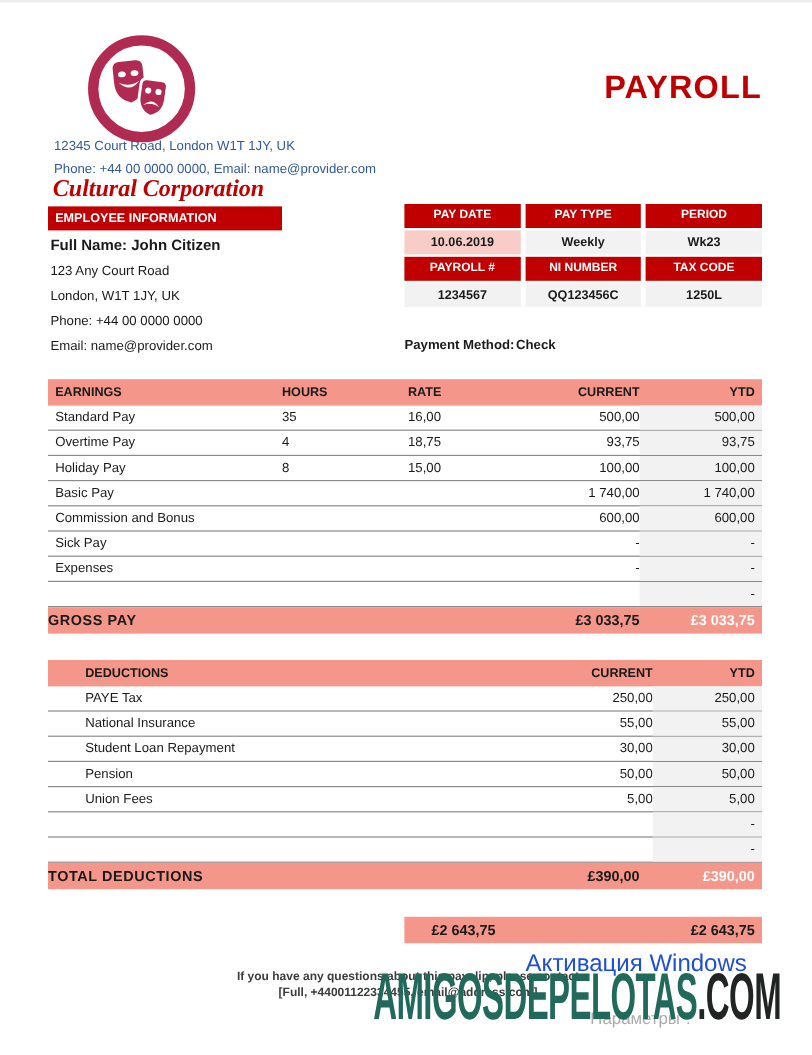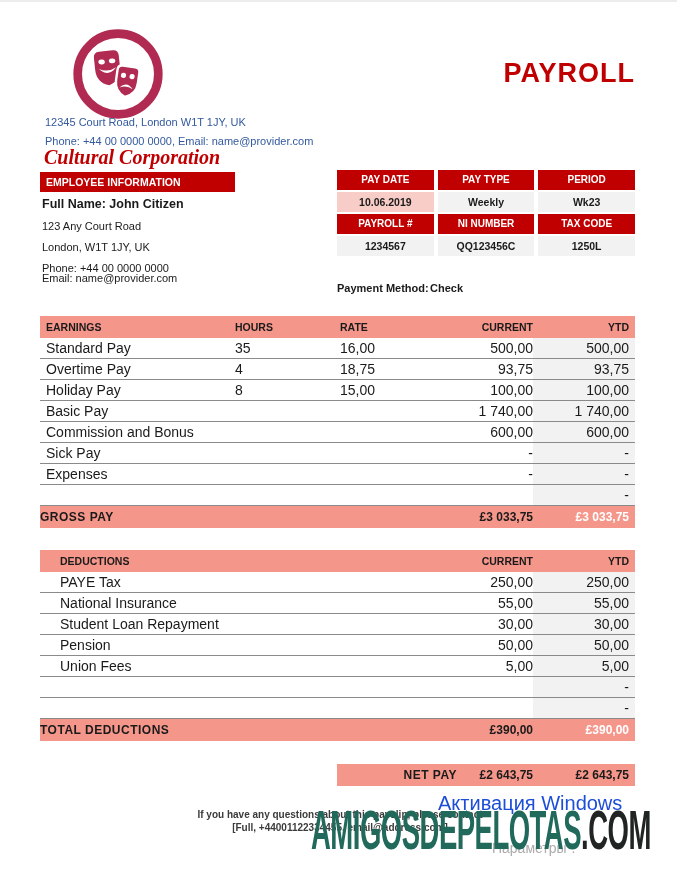--- a/index.html
+++ b/index.html
@@ -13,47 +13,47 @@
   .co-address{position:absolute;left:45px;top:114px;font-size:11px;color:var(--blue);}
   .co-contact{position:absolute;left:45px;top:133px;font-size:11px;color:var(--blue);}
   .co-name{position:absolute;left:44px;top:144px;font-family:"Liberation Serif", serif;
         font-style:italic;font-weight:bold;font-size:20px;color:var(--dark_red);}
 
   
   .emp-bar{position:absolute;left:40px;top:170px;width:195px;height:20px;background:var(--dark_red);
         color:#fff;font-weight:bold;font-size:10.5px;line-height:20px;padding-left:6px;box-sizing:border-box;}
   .emp-line{position:absolute;left:42px;font-size:11px;}
   .emp-name{top:195px;font-weight:bold;font-size:12.5px;}
-  .emp-a1{top:218px;} .emp-a2{top:239px;} .emp-ph{top:260px;} .emp-em{top:270px;}
+  .emp-a1{top:218px;} .emp-a2{top:239px;} .emp-ph{top:260px;} .emp-em{top:281px;}
 
   
   .pay-grid{position:absolute;left:337px;top:168px;width:298px;display:grid;
         grid-template-columns:repeat(3,1fr);column-gap:4px;row-gap:2px;}
   .pg-h{background:var(--dark_red);color:#fff;font-weight:bold;font-size:10px;height:20px;
         line-height:20px;text-align:center;}
   .pg-v{background:var(--light_gray);color:#1a1a1a;font-weight:bold;font-size:10.5px;height:20px;
         line-height:20px;text-align:center;}
   .pg-v.pink{background:var(--pink);}
   .pay-method{position:absolute;left:337px;top:280px;font-size:11px;font-weight:bold;}
   .pay-method-val{position:absolute;left:430px;top:280px;font-size:11px;font-weight:bold;}
 
   
   .tbl{position:absolute;left:40px;width:595px;}
   .earnings-tbl{top:314px;} .deductions-tbl{top:548px;}
   .t-head{display:flex;height:22px;line-height:22px;background:var(--salmon);font-weight:bold;font-size:10.5px;}
   .t-row{display:flex;height:21px;line-height:20px;border-bottom:1px solid #8a8a8a;
-        font-size:14px;box-sizing:border-box;}
+        font-size:11px;box-sizing:border-box;}
   .cell{overflow:hidden;white-space:nowrap;}
   .col-name{flex:0 0 195px;padding-left:6px;box-sizing:border-box;}
   .col-hours{flex:0 0 105px;}
   .col-rate{flex:0 0 80px;}
   .col-cur{flex:0 0 113px;text-align:right;}
   .col-ytd{flex:1;text-align:right;padding-right:6px;box-sizing:border-box;background:var(--light_gray);}
   .t-head .col-ytd{background:transparent;}
-  .d-name{flex:0 0 380px;padding-left:20px;box-sizing:border-box;}
+  .d-name{flex:0 0 380px;padding-left:20px;box-sizing:border-box;margin-left:11px;}
 
   .total-bar{display:flex;height:22px;line-height:22px;background:var(--salmon);
         font-weight:bold;font-size:12px;}
   .bar-label{flex:0 0 415px;letter-spacing:.5px;}
   .bar-cur{flex:0 0 78px;text-align:right;}
   .bar-ytd{flex:1;text-align:right;padding-right:6px;box-sizing:border-box;}
   .white{color:#fff;}
 
   .net-bar{position:absolute;left:337px;top:762px;width:298px;height:22px;line-height:22px;
         background:var(--salmon);display:flex;font-weight:bold;font-size:12px;}
@@ -246,21 +246,20 @@
         </div>
       </div>
     <div class="total-bar">
       <span class="bar-label">TOTAL DEDUCTIONS</span>
       <span class="bar-cur">£390,00</span>
       <span class="bar-ytd white">£390,00</span>
     </div>
   </div>
 
   <div class="net-bar">
-    <span class="net-label">NET PAY</span>
     <span class="net-cur">£2 643,75</span>
     <span class="net-ytd">£2 643,75</span>
   </div>
 
   <div class="footer">
     <div>If you have any questions about this payslip, please contact</div>
     <div>[Full, +44001122334455, email@address.com]</div>
   </div>
 
   <div class="win1">Активация Windows</div>

